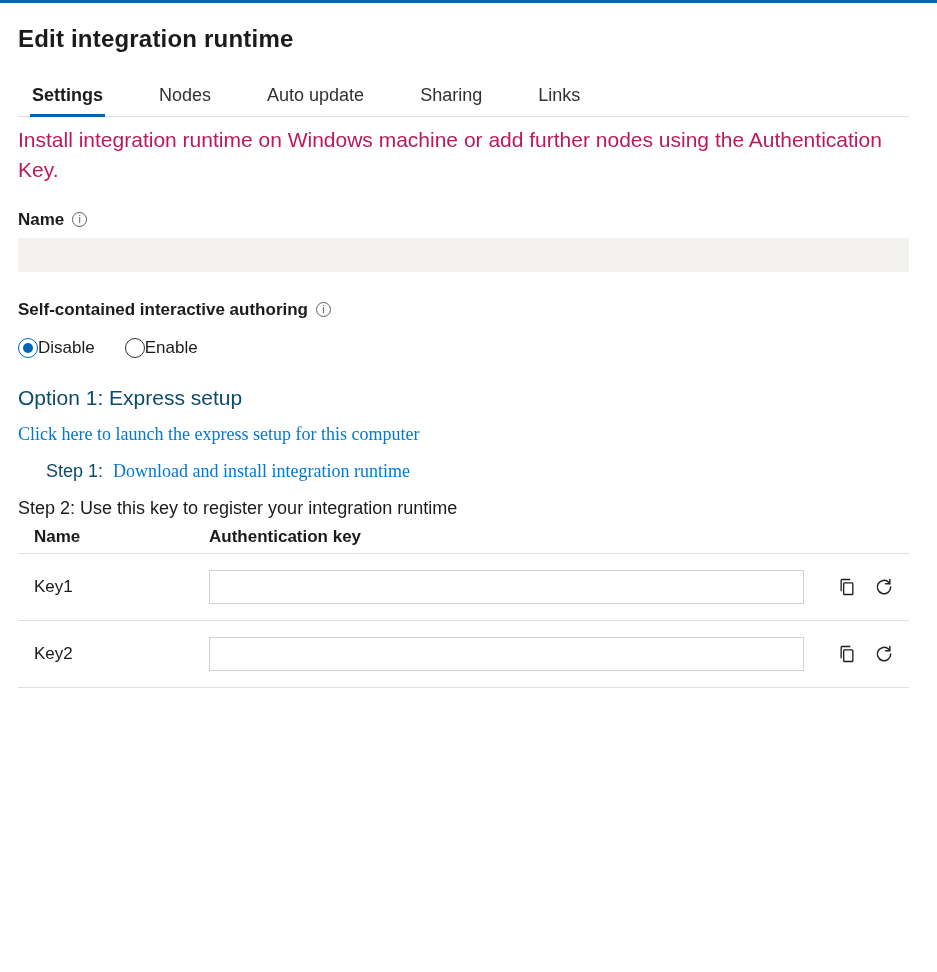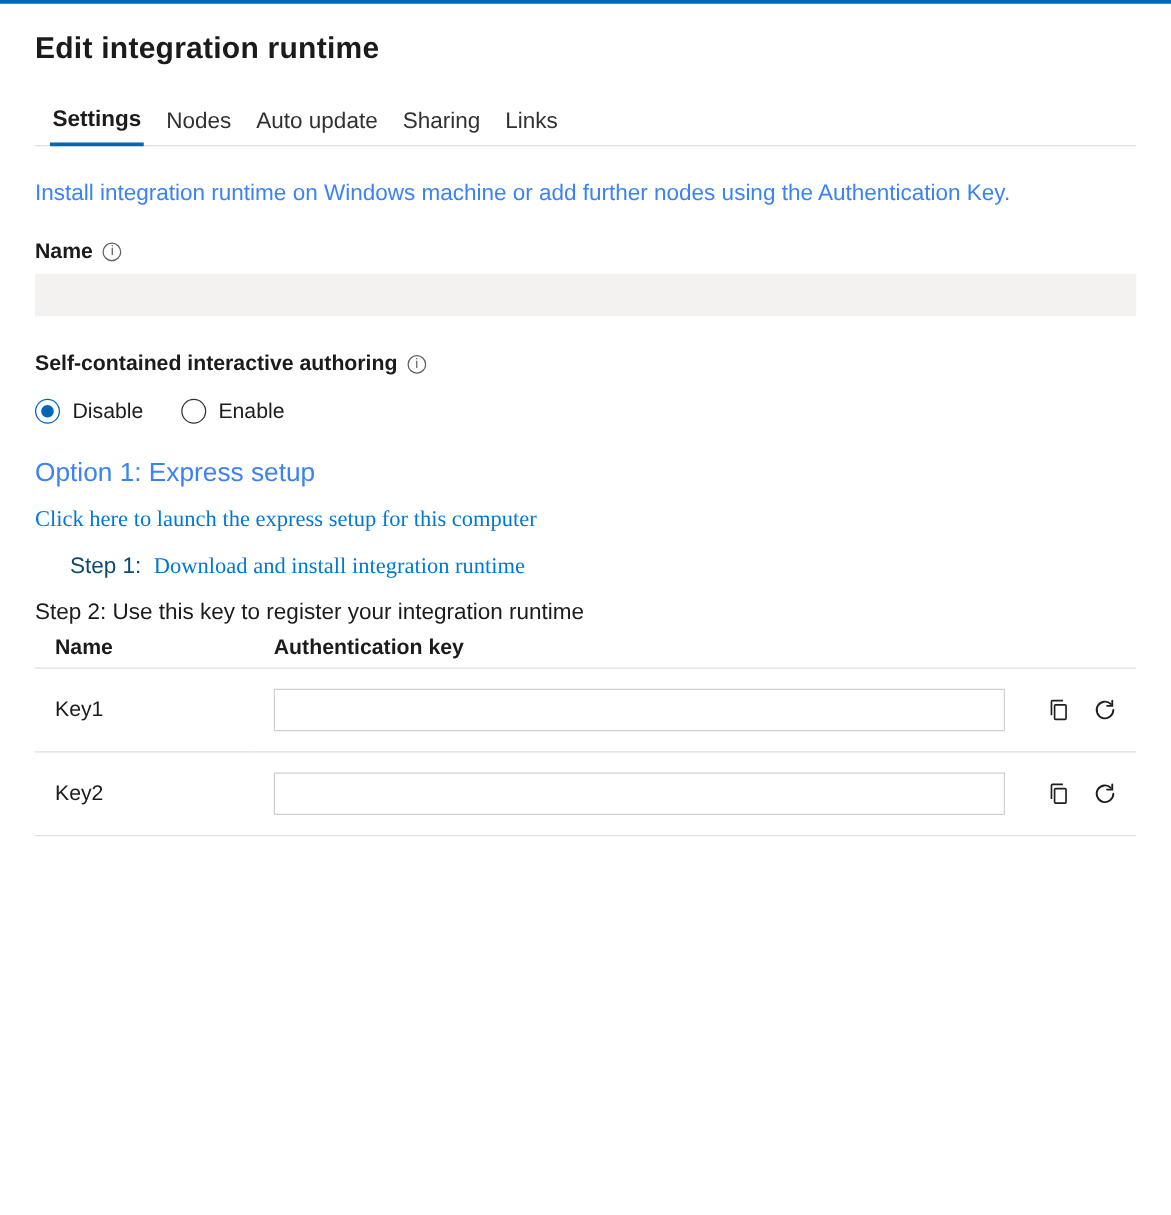--- a/index.html
+++ b/index.html
@@ -14,53 +14,53 @@
   * { box-sizing: border-box; }
   body {
     margin: 0;
     font-family: "Segoe UI", Arial, sans-serif;
     color: var(--text);
     background: #fff;
     width: 937px;
     border-top: 3px solid var(--accent);
   }
   .container {
-    padding: 18px 28px 30px 28px;
+    padding: 18px 28px 30px 18px;
   }
   h1.page-title {
     font-size: 24px;
     font-weight: 600;
     margin: 4px 0 26px 0;
     letter-spacing: 0.2px;
   }
   .tabs {
     display: flex;
-    gap: 16px;
+    gap: 52px;
     border-bottom: 1px solid var(--light-border);
     padding: 0 12px;
-    align-items: center;
+    align-items: flex-start;
   }
   .tab {
     font-size: 18px;
     padding: 6px 2px 8px 2px;
     cursor: pointer;
     color: #323130;
     border-bottom: 2px solid transparent;
     margin-bottom: -1px;
   }
   .tab.active {
     font-weight: 600;
     border-bottom: 3px solid var(--accent);
     color: var(--text);
   }
   .intro {
-    font-size: 18px;
-    margin: 24px 0 24px 0;
+    font-size: 21px;
+    margin: 8px 0 24px 0;
     line-height: 1.45;
-    color: #3b82f6;
+    color: #be185d;
   }
   .field-label {
     font-size: 17px;
     font-weight: 600;
     display: inline-flex;
     align-items: center;
     gap: 8px;
     margin-bottom: 8px;
   }
   .info-icon {
@@ -99,21 +99,20 @@
   .section { margin-bottom: 28px; }
   .radio-row {
     display: flex;
     gap: 30px;
     align-items: center;
     margin-top: 10px;
   }
   .radio-item {
     display: inline-flex;
     align-items: center;
-    gap: 10px;
     font-size: 17px;
     cursor: pointer;
   }
   .radio-circle {
     width: 20px;
     height: 20px;
     border: 1px solid #323130;
     border-radius: 50%;
     display: inline-flex;
     align-items: center;
@@ -127,21 +126,21 @@
     content: "";
     width: 10px;
     height: 10px;
     background: var(--accent);
     border-radius: 50%;
   }
   h2.option-title {
     font-size: 21px;
     font-weight: 400;
     margin: 16px 0 14px 0;
-    color: #3b82f6;
+    color: #0c4a6e;
   }
   a.text-link {
     color: var(--link);
     text-decoration: none;
     font-size: 18px;
     cursor: pointer;
     font-family: Liberation Serif, serif;
   }
   .step-line {
     font-size: 18px;

